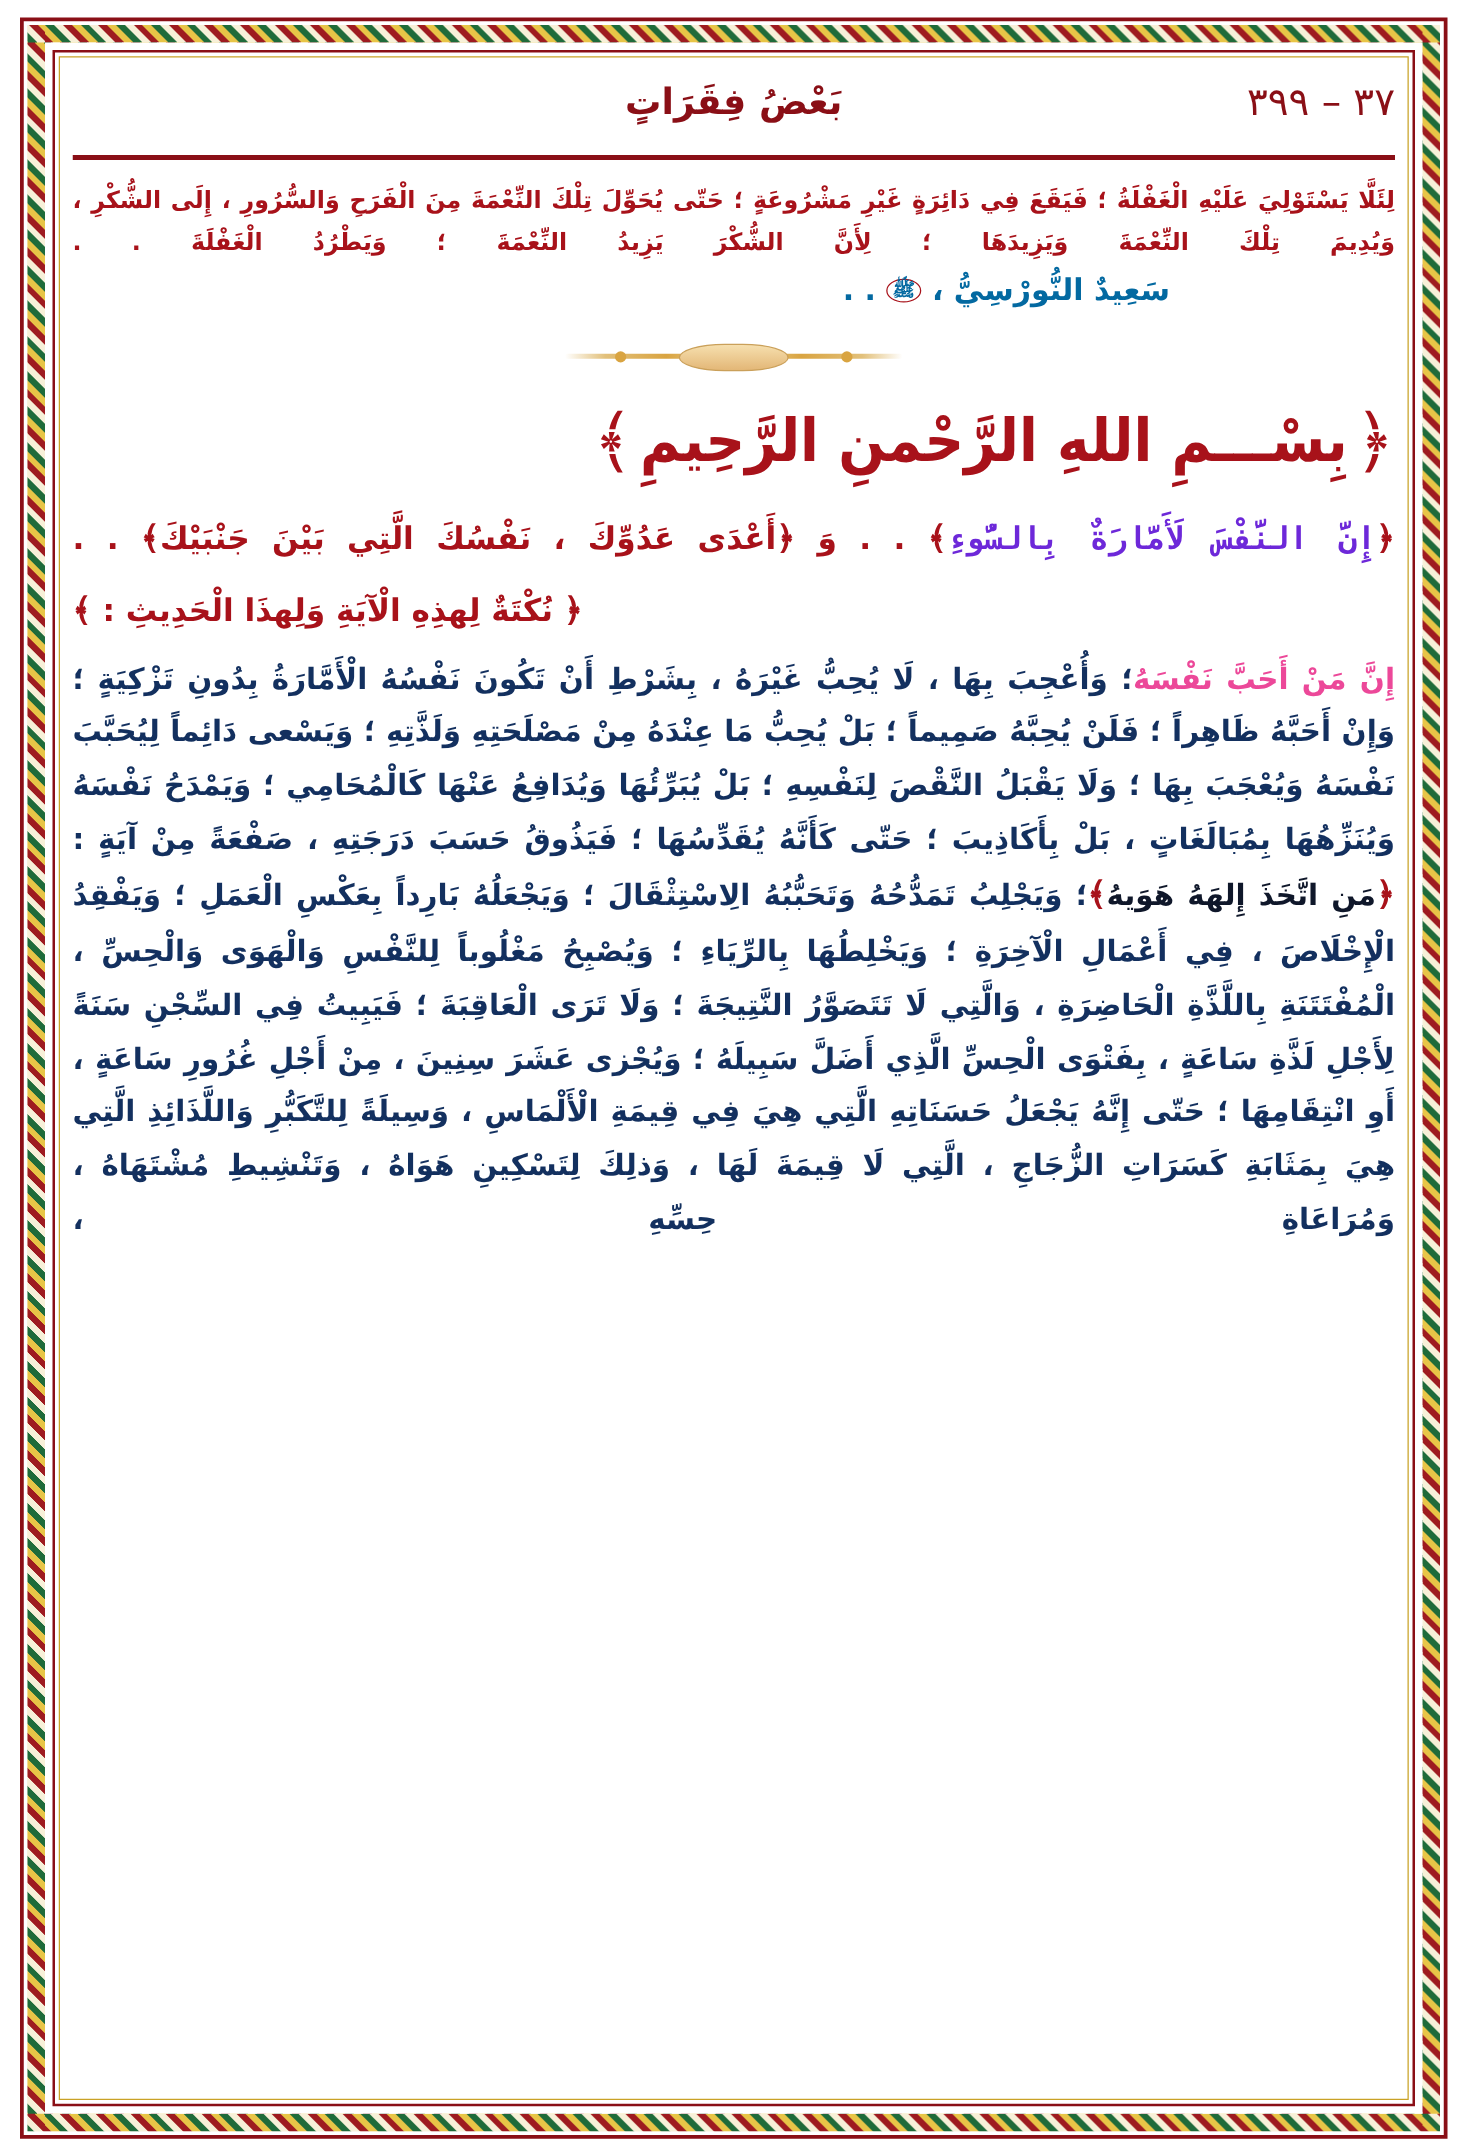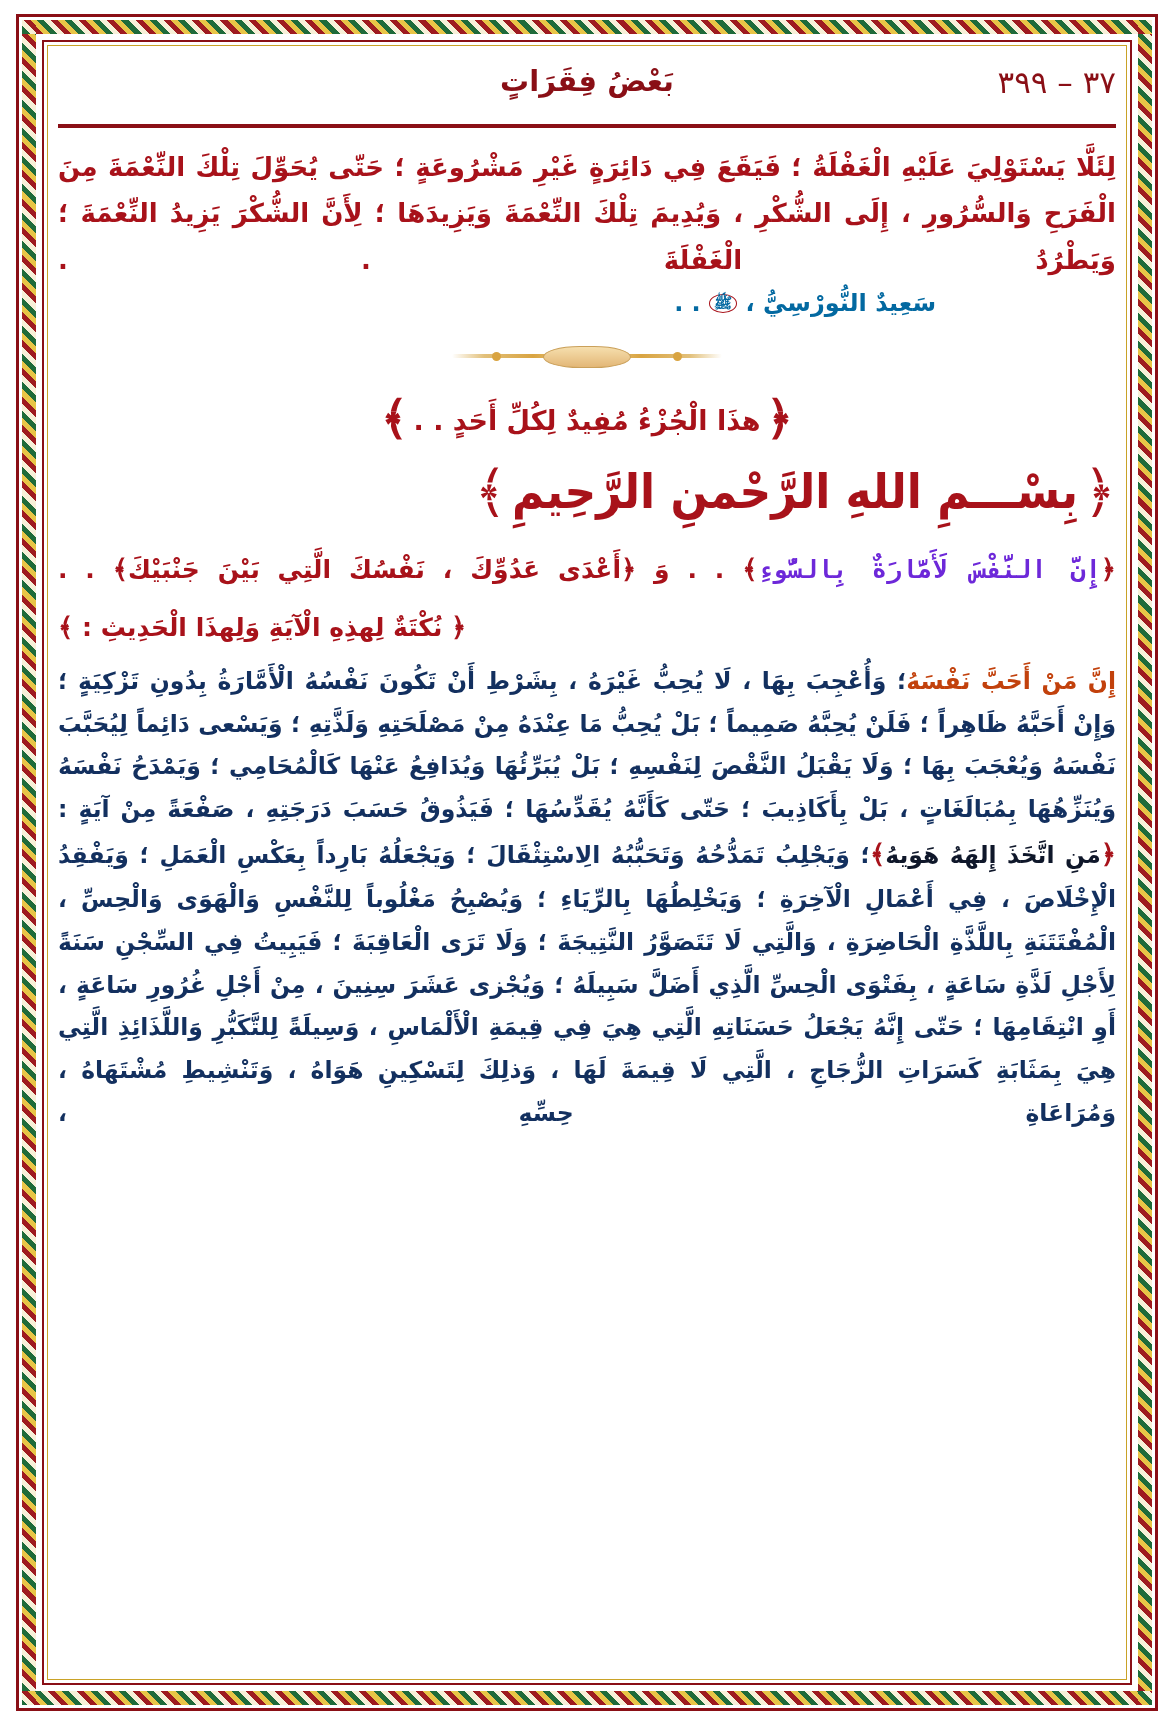--- a/index.html
+++ b/index.html
@@ -118,21 +118,21 @@
     margin-top: 4px;
     margin-bottom: 16px;
   }
 
   
   p.body {
     margin: 0 0 6px 0;
     text-align: justify;
     text-align-last: justify;
     direction: rtl;
-    font-size: 26px;
+    font-size: 19px;
     line-height: 1.78;
     color: #a8121a;
     font-weight: bold;
   }
   p.body.black {
     color: #13305f;
   }
   .para-last-right {
     text-align: right;
     text-align-last: right;
@@ -247,21 +247,21 @@
     font-size: 25px;
     font-weight: bold;
     color: #a8121a;
     margin: 18px 0 18px 0;
   }
 
   .inline-quran {
     color: #0f172a;
     font-weight: bold;
   }
-  .emph-red { color: #c2410c; font-weight: bold; }
+  .emph-red { color: #ec4899; font-weight: bold; }
 
   .brk { color: #a8121a; font-size: 26px; }
 </style>
 </head>
 <body>
 
 <div class="page">
 
   <div class="frame-outer"></div>
   <div class="frame-band">
@@ -286,25 +286,20 @@
       <span>. .</span>
     </div>
 
     <div class="ornament">
       <div class="bar"></div>
       <div class="center"></div>
       <div class="dot" style="left:40px;"></div>
       <div class="dot" style="right:40px;"></div>
     </div>
 
-    <div class="center-line">
-      <span class="orn-bracket">﴿</span>
-      <span class="line-part-intro">هذَا الْجُزْءُ مُفِيدٌ لِكُلِّ أَحَدٍ . .</span>
-      <span class="orn-bracket">﴾</span>
-    </div>
 
     <div class="basmala-wrap">
       <span class="orn-bracket" style="font-size:56px;">﴿</span>
       <span class="basmala">بِسْـــمِ اللهِ الرَّحْمنِ الرَّحِيمِ</span>
       <span class="orn-bracket" style="font-size:56px;">﴾</span>
     </div>
 
     <div class="verse-block">
       <span class="brk">﴿</span><span class="blue">إِنَّ النَّفْسَ لَأَمَّارَةٌ بِالسُّوءِ</span><span class="brk">﴾</span>
       <span>. . وَ</span>

